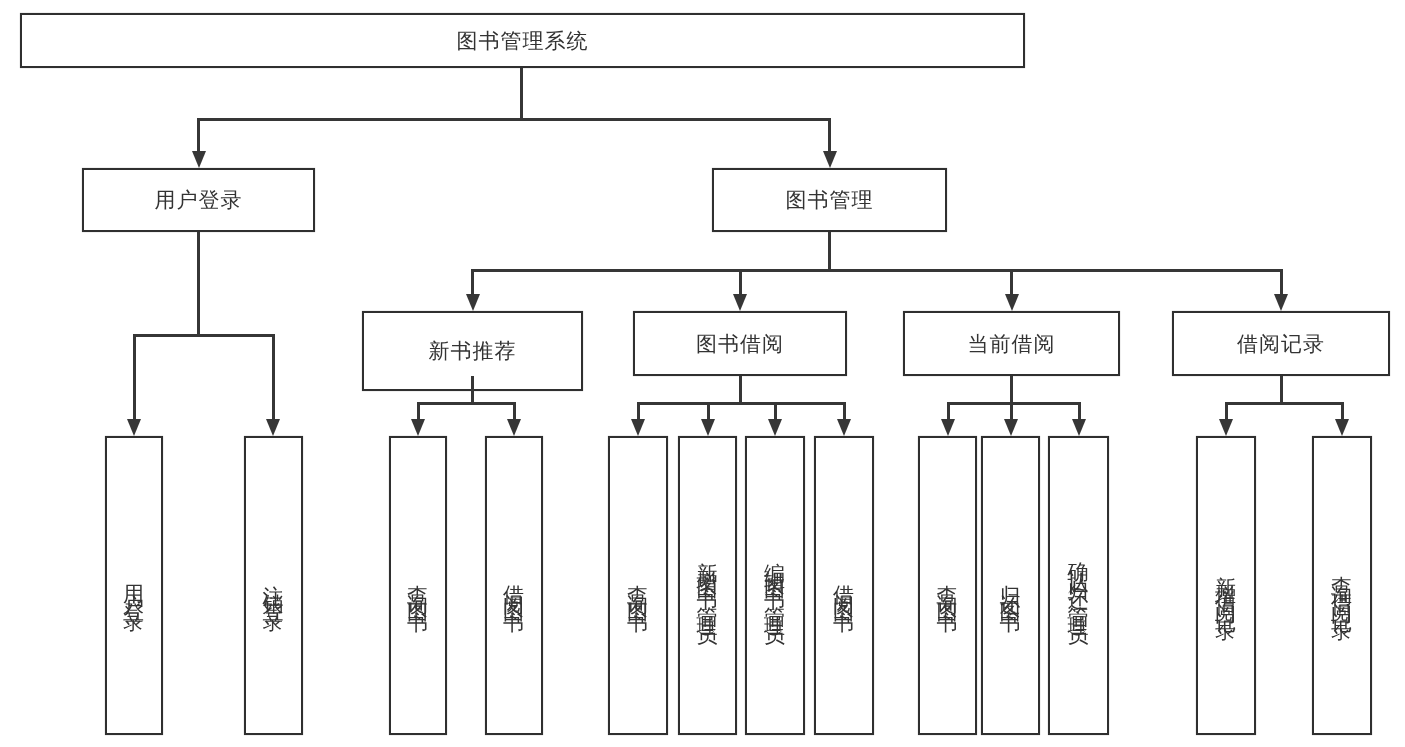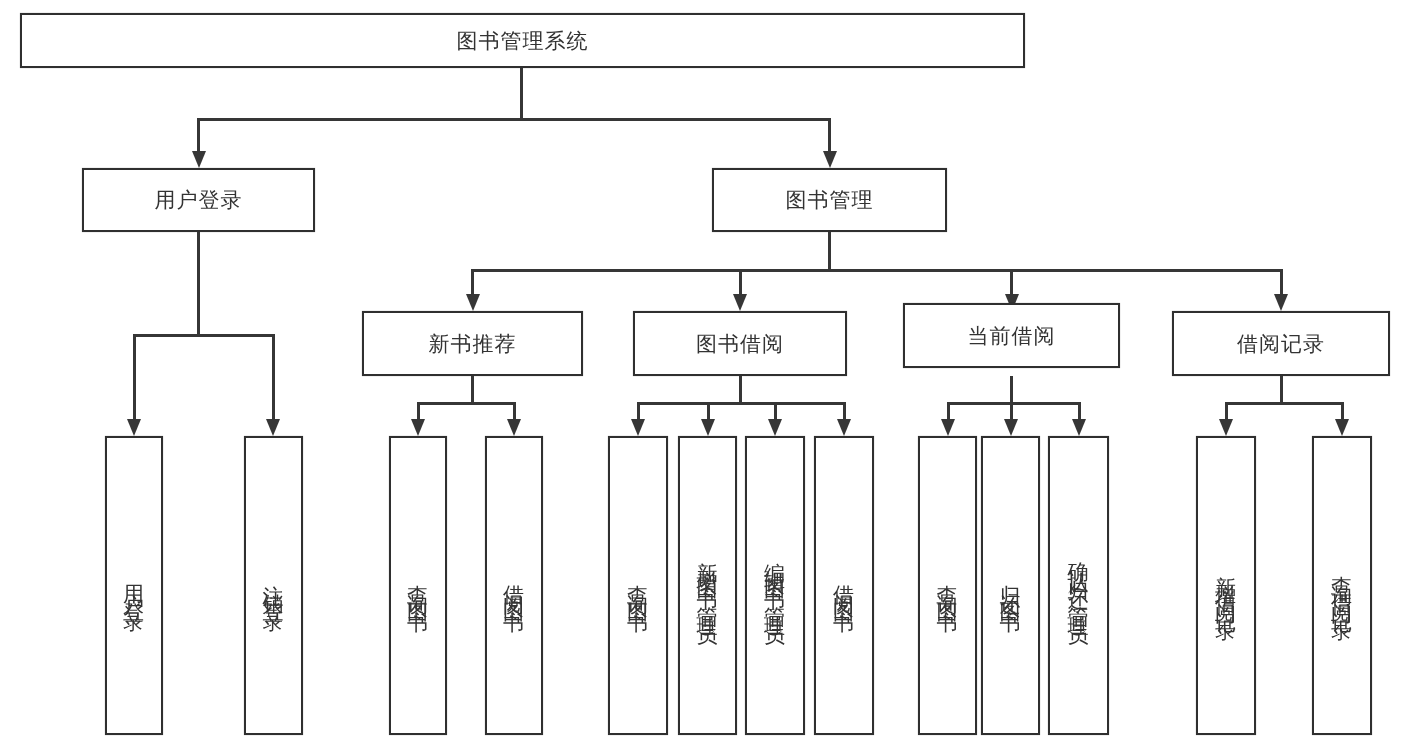--- a/index.html
+++ b/index.html
@@ -85,27 +85,27 @@
   <div class="hline" style="left:471px;top:269px;width:811px;"></div>
   <div class="vline" style="left:471px;top:269px;height:25px;"></div>
   <div class="arrow" style="left:465.5px;top:294px;"></div>
   <div class="vline" style="left:738.5px;top:269px;height:25px;"></div>
   <div class="arrow" style="left:733px;top:294px;"></div>
   <div class="vline" style="left:1010px;top:269px;height:25px;"></div>
   <div class="arrow" style="left:1004.5px;top:294px;"></div>
   <div class="vline" style="left:1279.5px;top:269px;height:25px;"></div>
   <div class="arrow" style="left:1274px;top:294px;"></div>
 
-  <div class="node" style="left:362px;top:311px;width:221px;height:65px;">
+  <div class="node" style="left:362px;top:311px;width:221px;height:80px;">
     <span class="lbl">新书推荐</span>
   </div>
   <div class="node" style="left:633px;top:311px;width:214px;height:65px;font-family:Liberation Serif, serif;">
     <span class="lbl">图书借阅</span>
   </div>
-  <div class="node" style="left:903px;top:303px;width:217px;height:65px;">
+  <div class="node" style="left:903px;top:311px;width:217px;height:65px;">
     <span class="lbl">当前借阅</span>
   </div>
   <div class="node" style="left:1172px;top:311px;width:218px;height:65px;">
     <span class="lbl">借阅记录</span>
   </div>
 
   <div class="vline" style="left:471px;top:376px;height:26px;"></div>
   <div class="hline" style="left:417px;top:402px;width:98px;"></div>
   <div class="vline" style="left:416.5px;top:402px;height:17px;"></div>
   <div class="arrow" style="left:411px;top:419px;"></div>

